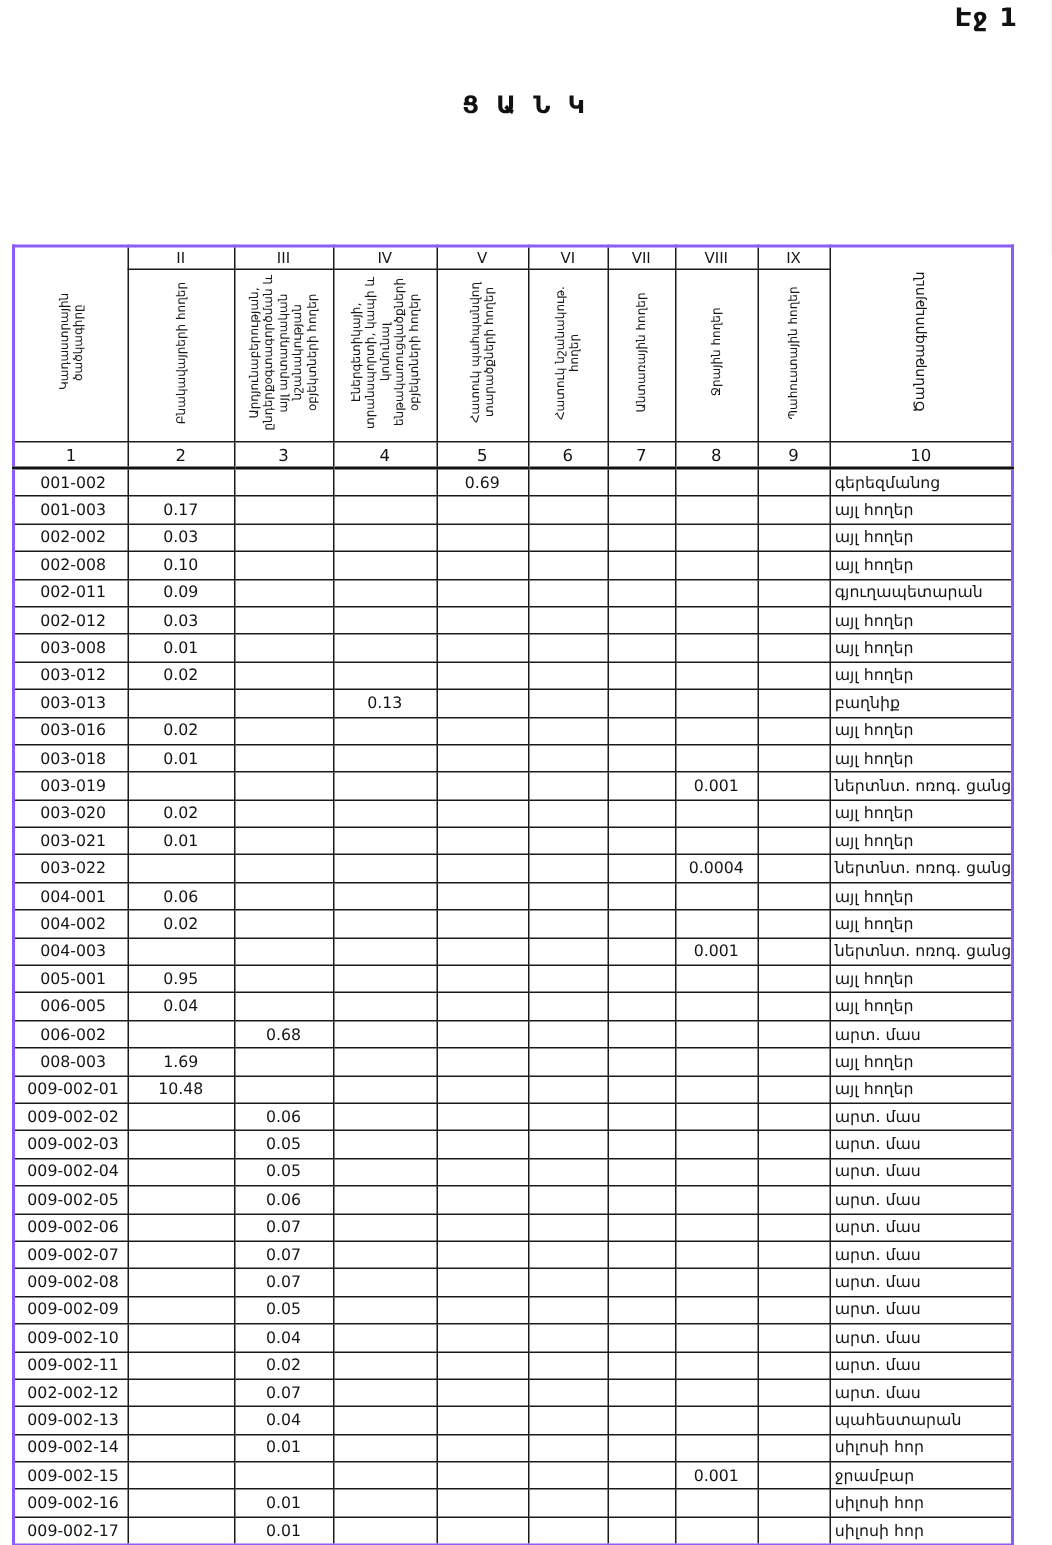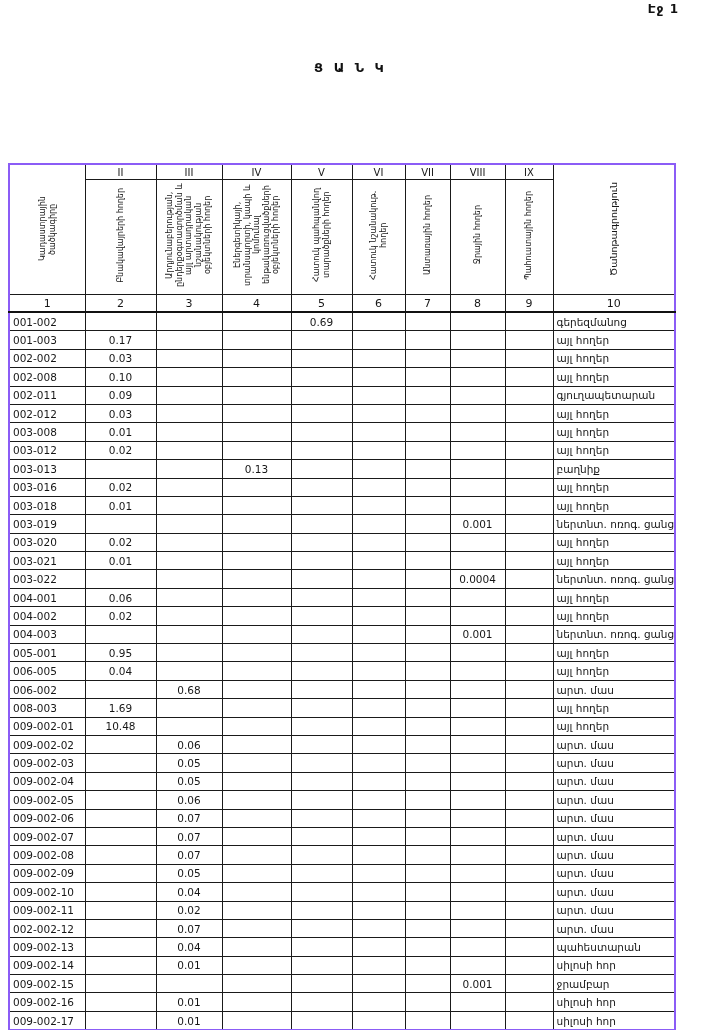--- a/index.html
+++ b/index.html
@@ -3,29 +3,29 @@
 <meta charset="utf-8">
 <style>
   html,body { margin:0; padding:0; background:#e8e8e8; }
   .page {
     width:701px; height:1030px; background:#ffffff; position:relative;
     font-family:"DejaVu Sans", sans-serif; color:#111; overflow:hidden;
     margin:0 auto;
   }
   .page-num {
     position:absolute; top:2px; right:22px;
-    font-size:12px; font-weight:700; letter-spacing:1px;
+    font-size:17px; font-weight:700; letter-spacing:1px;
   }
   .annex {
     position:absolute; top:20px; right:12px; width:370px;
     text-align:center; font-weight:700; font-size:11.5px; line-height:1.3;
   }
   .heading {
     position:absolute; top:60px; left:0; width:100%;
-    text-align:center; font-weight:700; font-size:13px; letter-spacing:3px;
+    text-align:center; font-weight:700; font-size:16px; letter-spacing:3px;
   }
   .subtitle {
     position:absolute; top:78px; left:10px; width:681px;
     text-align:center; font-weight:700; font-size:11.5px; line-height:1.35;
   }
   table.land {
     position:absolute; left:8px; top:163px;
     border-collapse:collapse; table-layout:fixed;
   }
   table.land th, table.land td {
@@ -39,21 +39,21 @@
     font-size:8px; line-height:1.2; max-height:110px;
     margin:0 auto; display:inline-block; text-align:center; font-weight:400;
   }
   .vtext.big { font-size:9.5px; }
   tr.rot th { height:114px; vertical-align:middle; text-align:center; }
   tr.numbers td {
     height:16px; text-align:center; font-size:11px;
     border-bottom:2px solid #111;
   }
   tbody td { height:17.4px; font-size:10.5px; white-space:nowrap; }
-  tbody td.code { text-align:left; padding-left:3px; }
+  tbody td.code { text-align:center; padding-left:3px; }
   tbody td.val  { text-align:center; }
   tbody td.note { text-align:left; padding-left:3px; position:relative; }
   table.land { border:2px solid #8b5cf6; }
 </style>
 </head>
 <body>
 
 <div class="page">
 
   <div class="page-num">Էջ 1</div>

